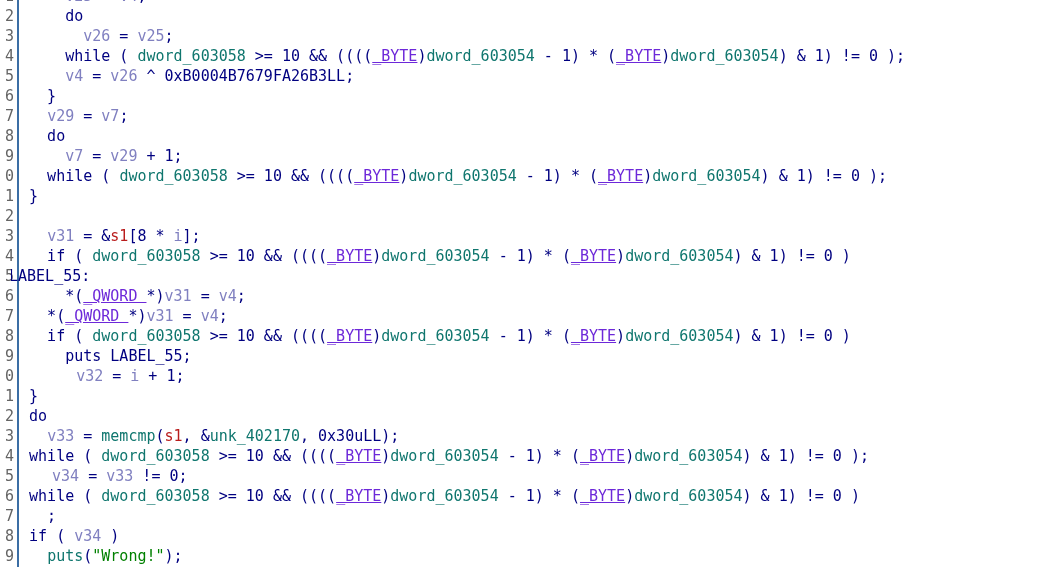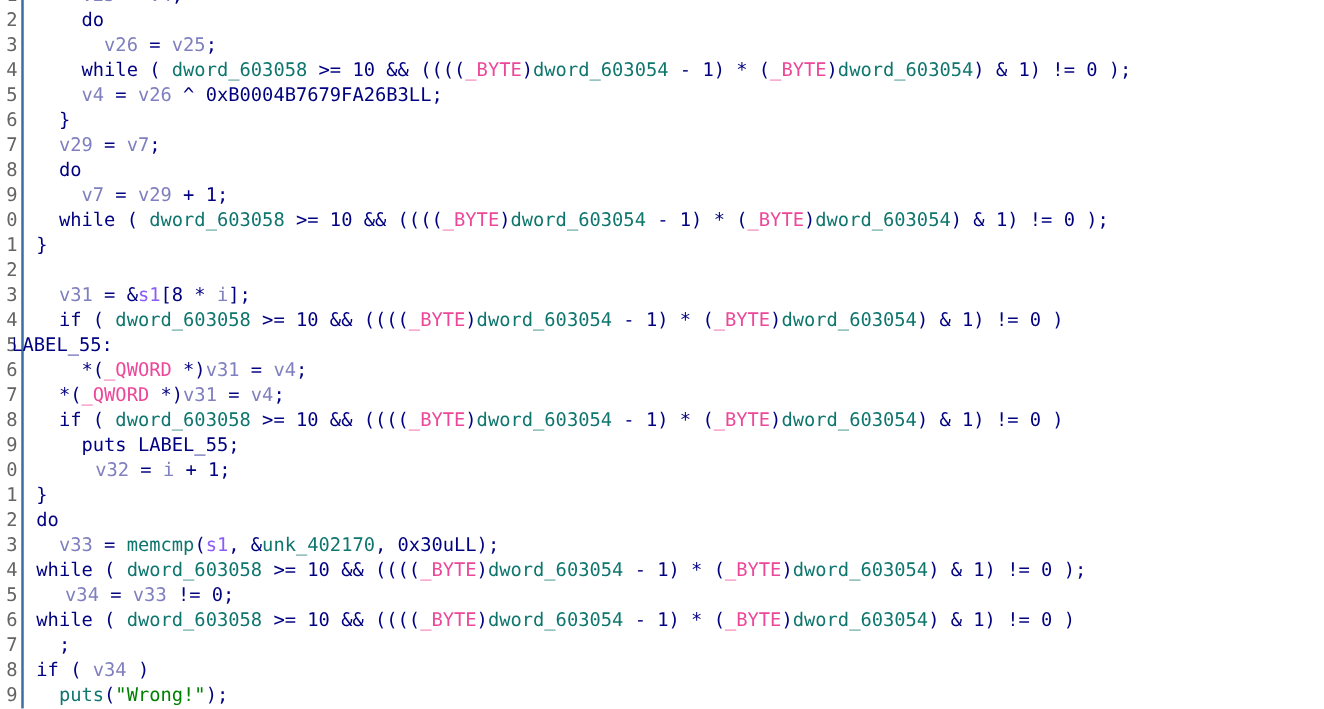--- a/index.html
+++ b/index.html
@@ -67,24 +67,24 @@
     line-height: 20px;
     font-size: 15px;
     white-space: pre;
     color: #000080;
   }
 
   
   .t-kw   { color: #000080; }             
   .t-var  { color: #8080c0; }             
   .t-glob { color: #0f766e; }             
-  .t-type { color: #ec4899; }             
+  .t-type { color: #6d28d9; text-decoration: underline; }             
   .t-str  { color: #008000; }             
   .t-lbl  { color: #000080; }             
-  .t-arg  { color: #8b5cf6; }             
+  .t-arg  { color: #b91c1c; }             
 </style>
 </head>
 <body>
 
 <div id="pseudocode-view">
 
   <div id="gutter">
       <div class="gutter-num" style="top: -14px;">1</div>
       <div class="gutter-num" style="top: 6px;">2</div>
       <div class="gutter-num" style="top: 26px;">3</div>

